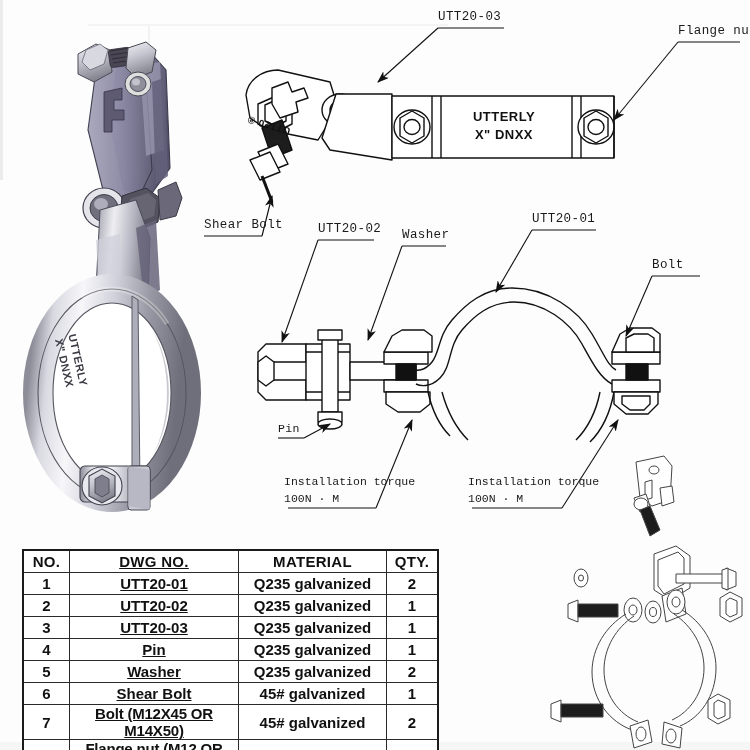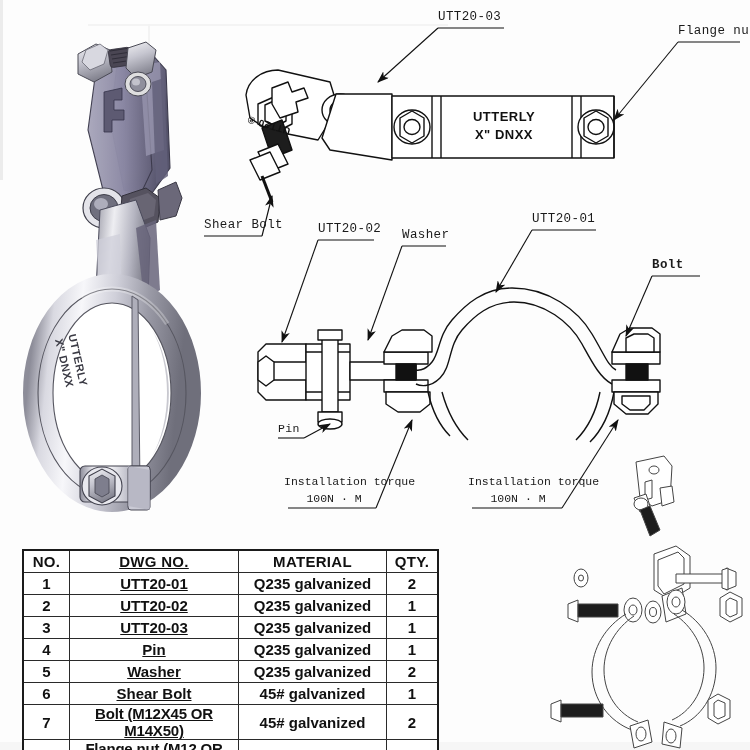--- a/index.html
+++ b/index.html
@@ -33,21 +33,21 @@
     white-space:nowrap;
     letter-spacing:.4px;
     line-height:1.15;
   }
   .callout.small{font-size:11.5px;}
   .torque{
     position:absolute;
     font-family:"Liberation Mono", monospace;
     font-size:11.5px;
     color:#1a1a1a;
-    text-align:center;
+    text-align:left;
     white-space:nowrap;
     line-height:1.45;
   }
 
   
   #bom{
     position:absolute;left:22px;top:549px;
     border-collapse:collapse;
     background:#ffffff;
     border:2px solid #1b1b1b;
@@ -435,21 +435,21 @@
   <div class="callout" style="left:678px;top:24px;">Flange nut</div>
 
   <div class="callout" style="left:204px;top:218px;">Shear Bolt</div>
 
   <div class="callout" style="left:318px;top:222px;">UTT20-02</div>
 
   <div class="callout" style="left:402px;top:228px;">Washer</div>
 
   <div class="callout" style="left:532px;top:212px;">UTT20-01</div>
 
-  <div class="callout" style="left:652px;top:258px;font-weight:bold;">Bolt</div>
+  <div class="callout" style="left:652px;top:258px;">Bolt</div>
 
   <div class="callout small" style="left:278px;top:422px;">Pin</div>
 
   <div class="torque" style="left:284px;top:474px;width:100px;">
     <div>Installation torque</div>
     <div>100N · M</div>
   </div>
 
   <div class="torque" style="left:468px;top:474px;width:100px;">
     <div>Installation torque</div>

